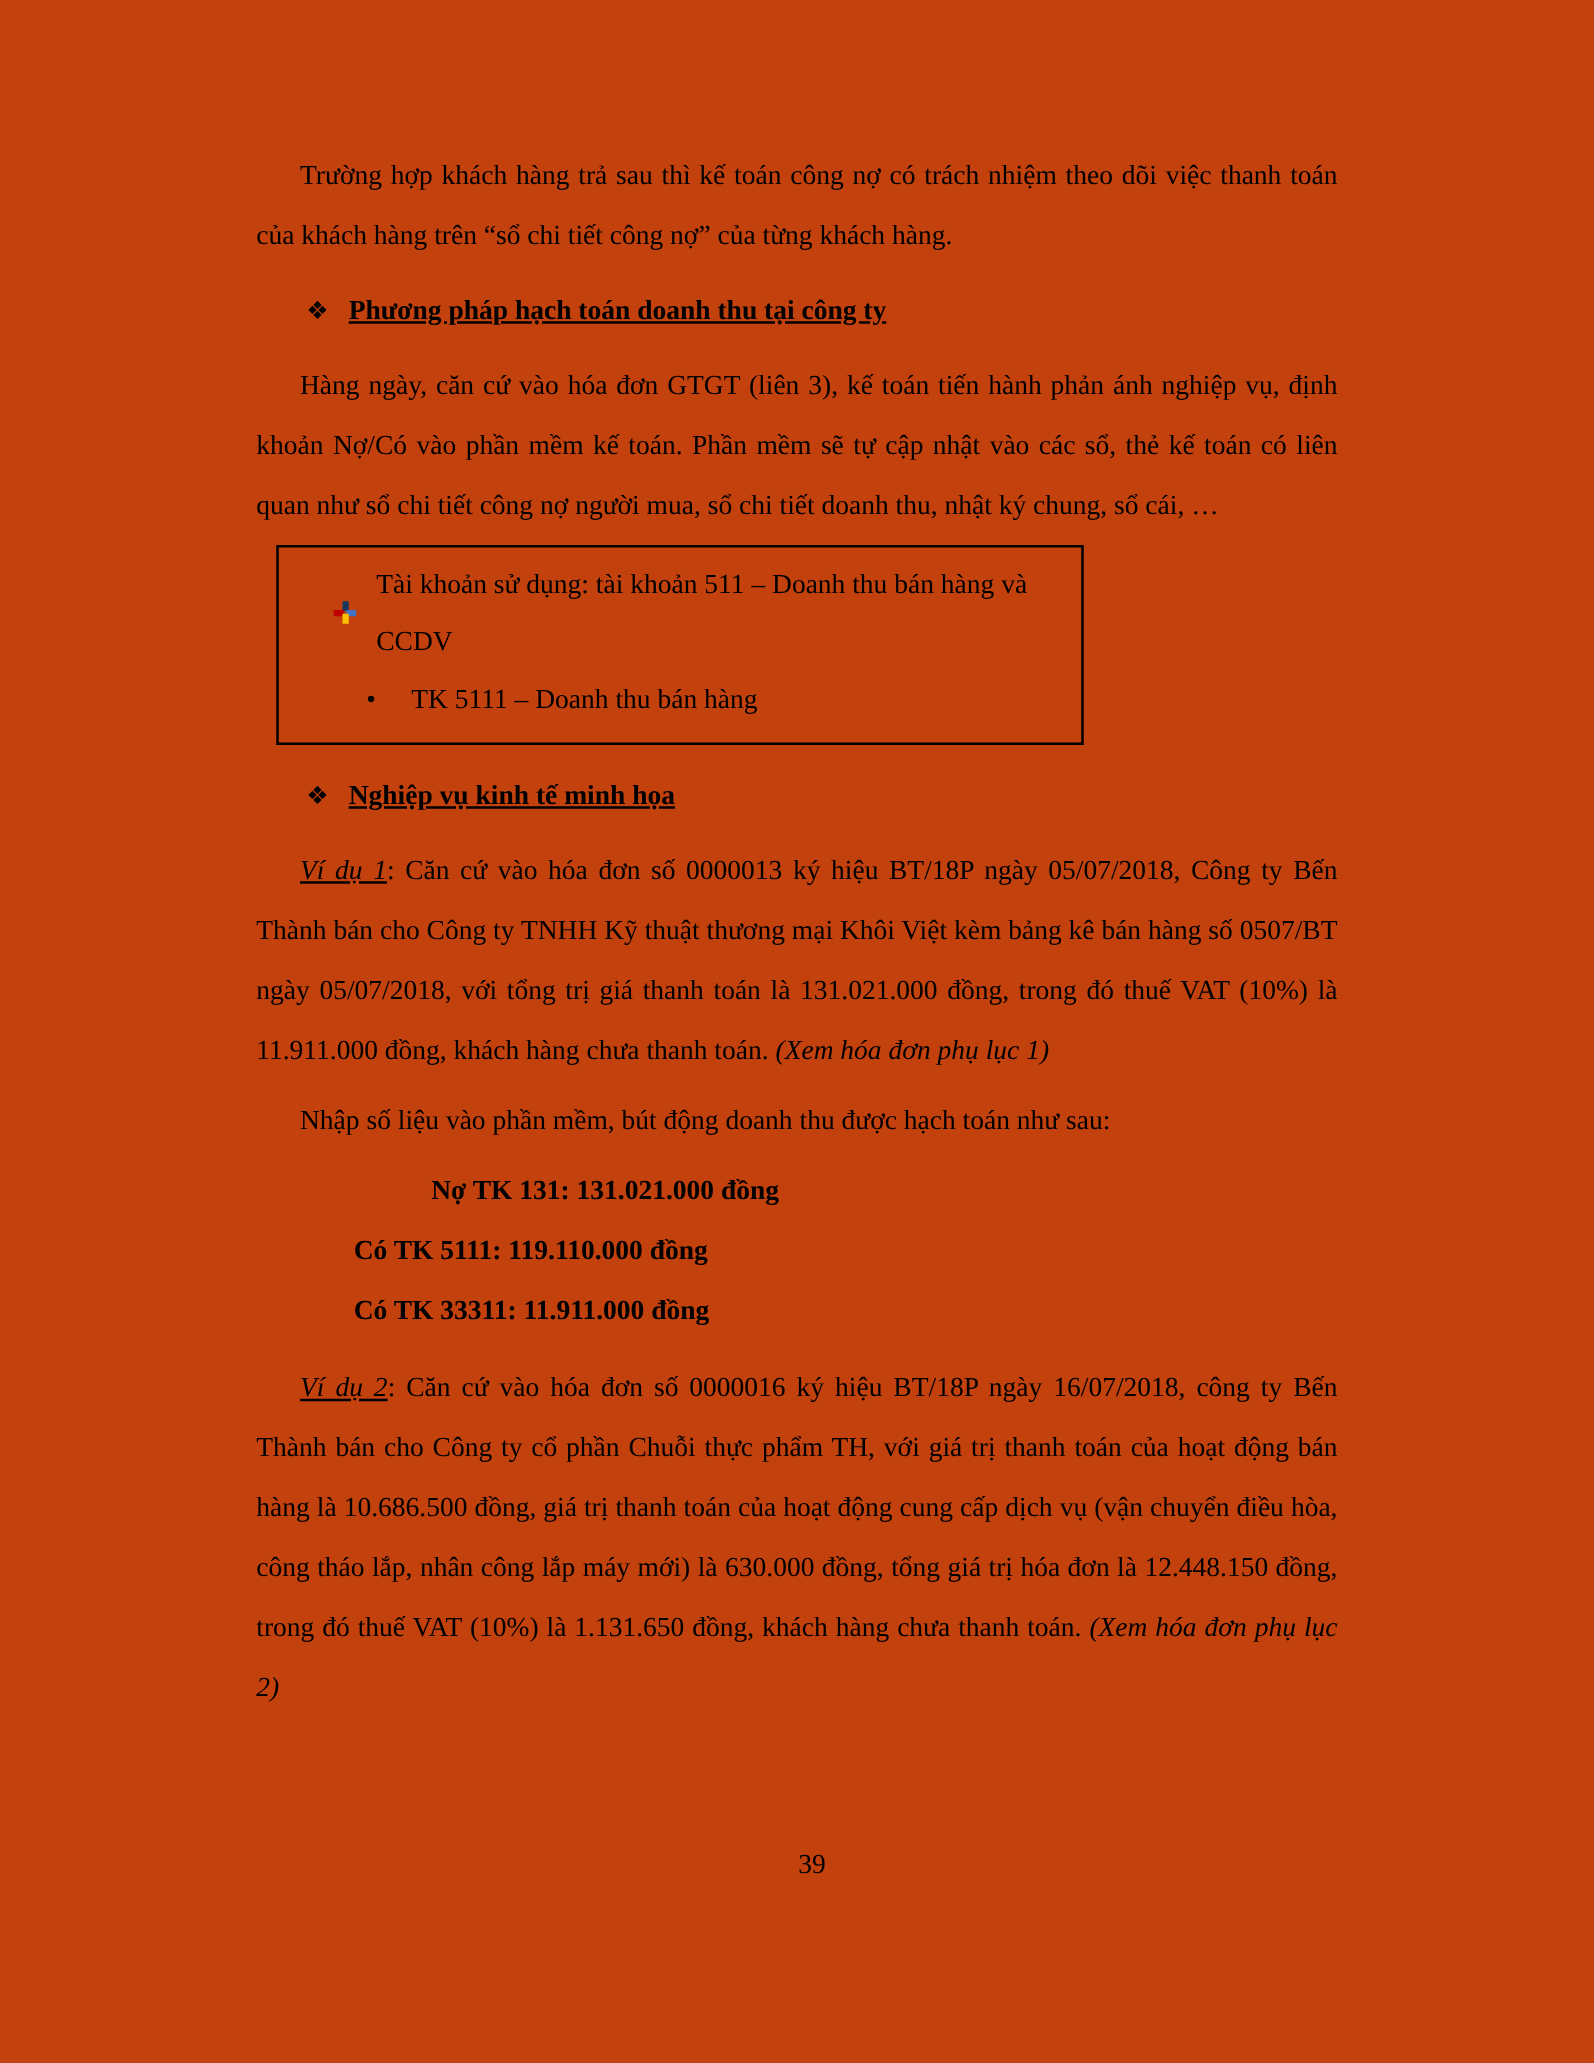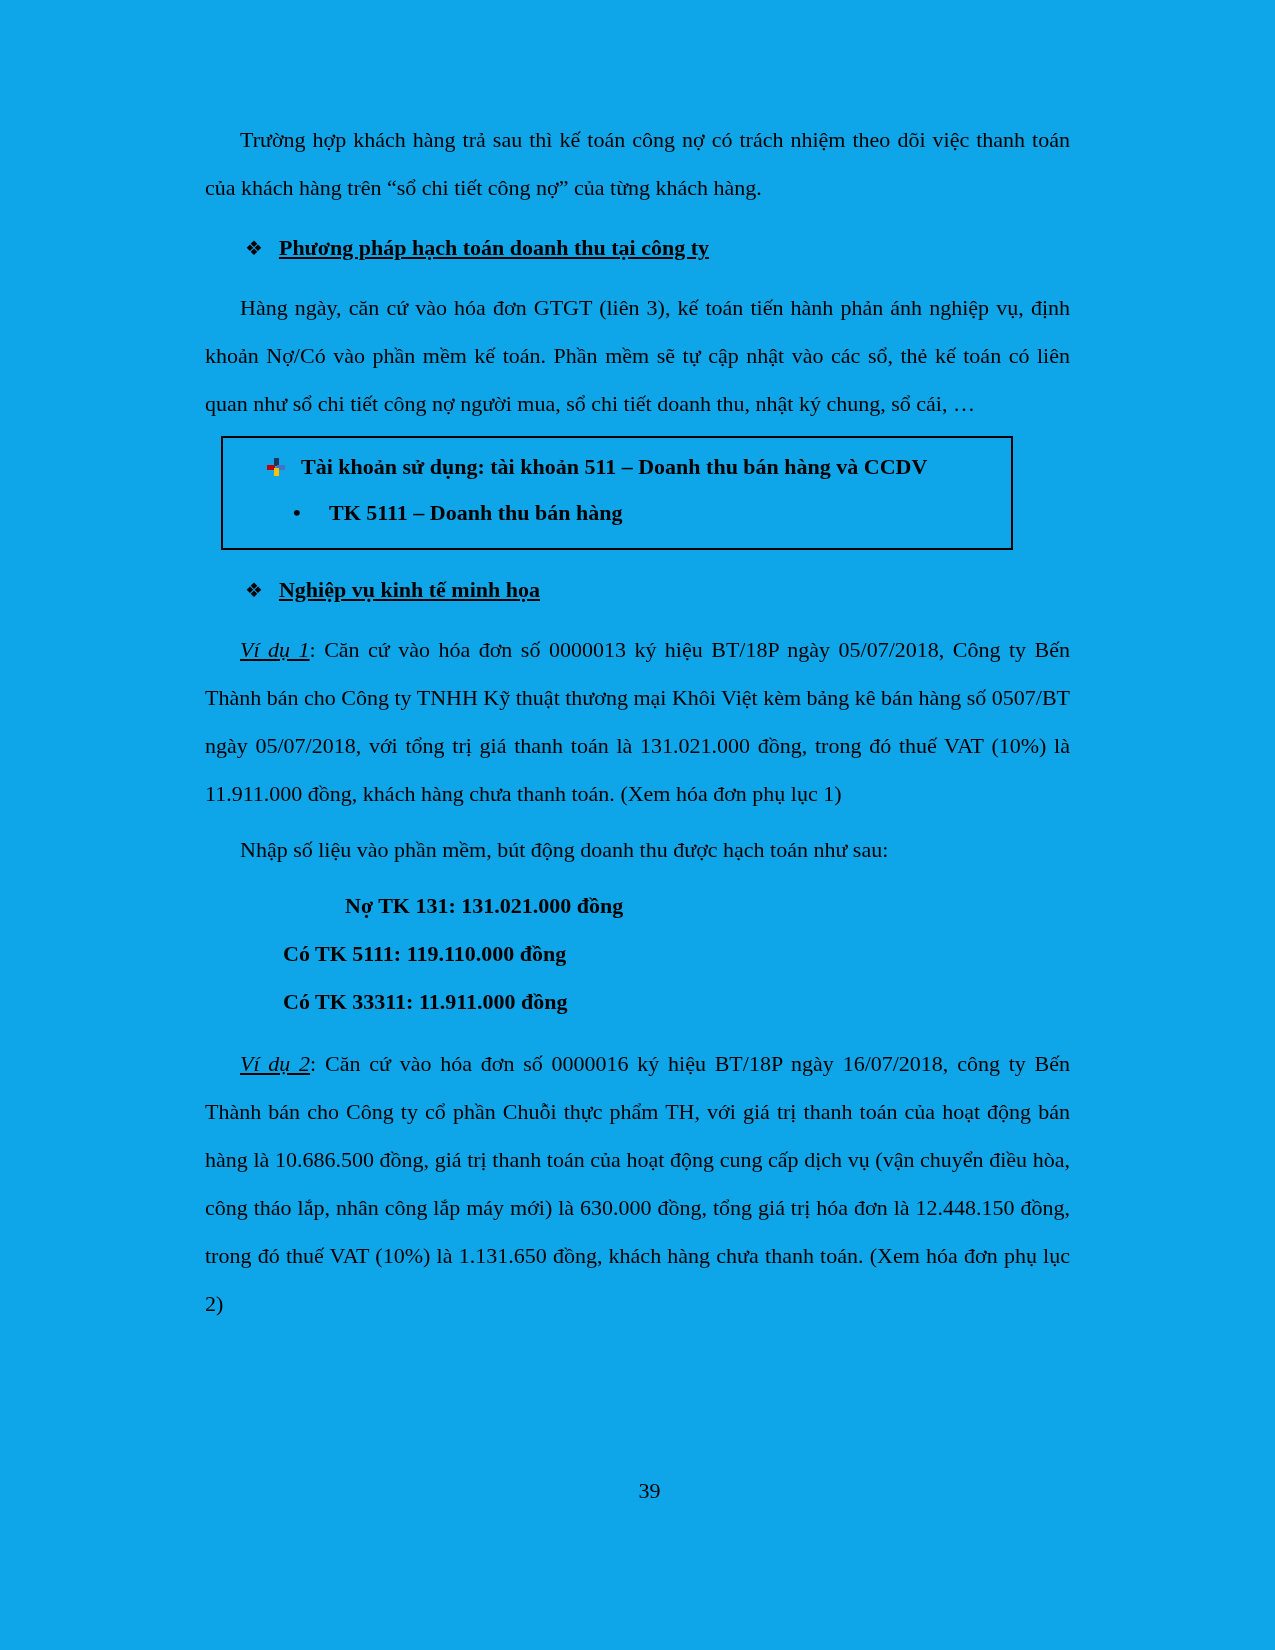--- a/index.html
+++ b/index.html
@@ -7,21 +7,21 @@
     padding: 0;
     background: #ffffff;
   }
   .page {
     position: relative;
     width: 1275px;
     height: 1650px;
     box-sizing: border-box;
     padding: 116px 205px 0 205px;
     overflow: hidden;
-    background: #0ea5e9;
+    background: #c2410c;
     color: #000000;
     font-family: "Liberation Serif", "DejaVu Serif", serif;
     font-size: 22px;
   }
   p {
     margin: 0 0 8px 0;
     line-height: 48px;
     text-align: justify;
     text-indent: 35px;
   }
@@ -37,24 +37,23 @@
     font-family: "DejaVu Sans", sans-serif;
   }
   .heading .heading-text {
     font-weight: bold;
     text-decoration: underline;
     font-family: Liberation Serif, serif;
   }
   .account-box {
     border: 2px solid #000000;
     margin: 8px 0 16px 16px;
-    width: 792px;
+    width: 646px;
     box-sizing: border-box;
     padding: 6px 18px 12px 18px;
-    font-weight: bold;
   }
   .box-title {
     line-height: 46px;
     margin-left: 24px;
     display: flex;
     align-items: center;
     gap: 14px;
     text-align: left;
   }
   .plus-icon { flex: 0 0 auto; }
@@ -70,20 +69,21 @@
   .box-list .bullet {
     display: inline-block;
     width: 36px;
     font-size: 22px;
   }
   .ex-label {
     font-style: italic;
     text-decoration: underline;
   }
   .note {
+    font-style: italic;
   }
   .journal {
     margin: 2px 0 14px 0;
     font-weight: bold;
   }
   .journal .jline {
     line-height: 48px;
   }
   .journal .j-debit { margin-left: 140px; }
   .journal .j-credit { margin-left: 78px; }

